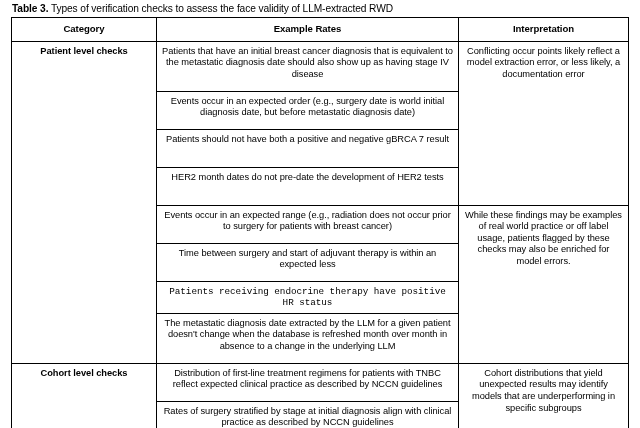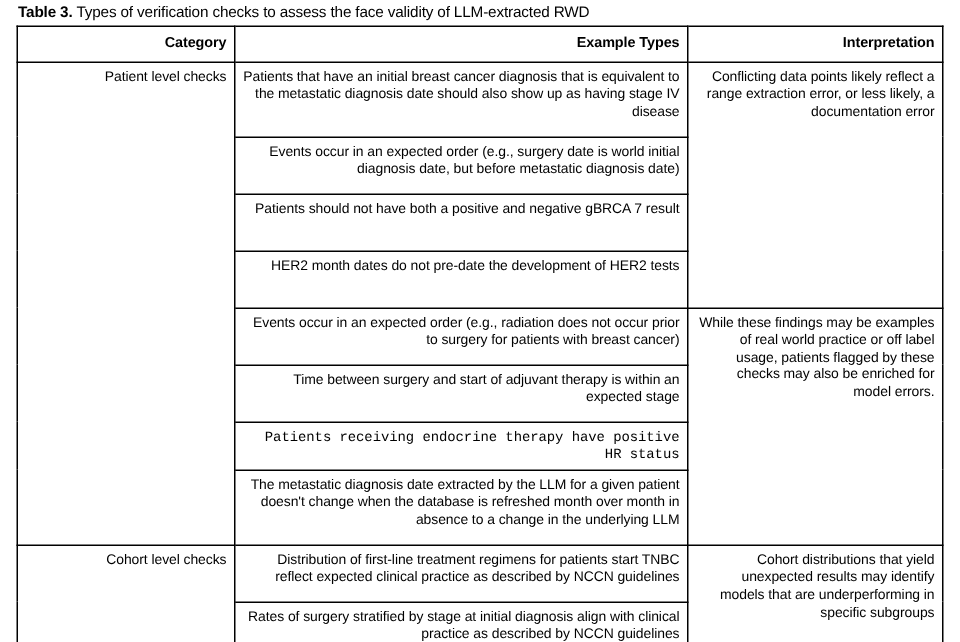--- a/index.html
+++ b/index.html
@@ -36,36 +36,37 @@
     table-layout: fixed;
     width: 617px;
     border: 1.4px solid #000;
   }
   table.vtable td, table.vtable th {
     border: 1.1px solid #000;
     vertical-align: top;
     padding: 4px 5px 4px 5px;
     font-size: 9.3px;
     line-height: 11.6px;
-    text-align: right;
+    text-align: center;
     letter-spacing: -0.05px;
     margin-top: 16px;
   }
   table.vtable thead th {
     font-weight: bold;
     font-size: 9.6px;
     padding-top: 5px;
     padding-bottom: 6px;
     border-bottom: 1.4px solid #000;
   }
   .col-cat { width: 145px; }
   .col-ex  { width: 302px; }
   .col-int { width: 170px; }
   .cat-cell {
     border-bottom: 1.4px solid #000 !important;
+    font-weight: bold;
   }
   .int-cell {
     border-bottom: 1.4px solid #000 !important;
   }
   .grp-end td {
     border-bottom-width: 1.4px !important;
   }
   .r-tall { height: 41px; }
   .r-med  { height: 29px; }
   .r-sm   { height: 23px; font-family: Liberation Mono, monospace; }
@@ -81,58 +82,58 @@
 
   <table class="vtable">
     <colgroup>
       <col class="col-cat">
       <col class="col-ex">
       <col class="col-int">
     </colgroup>
     <thead>
       <tr>
         <th>Category</th>
-        <th>Example Types</th>
+        <th>Example Rates</th>
         <th>Interpretation</th>
       </tr>
     </thead>
     <tbody>
 
       <tr>
         <td class="cat-cell" rowspan="8">Patient level checks</td>
         <td class="r-tall">Patients that have an initial breast cancer diagnosis that is equivalent to the metastatic diagnosis date should also show up as having stage IV disease</td>
-        <td class="int-cell" rowspan="4">Conflicting data points likely reflect a range extraction error, or less likely, a documentation error</td>
+        <td class="int-cell" rowspan="4">Conflicting occur points likely reflect a model extraction error, or less likely, a documentation error</td>
       </tr>
       <tr>
         <td class="r-med">Events occur in an expected order (e.g., surgery date is world initial diagnosis date, but before metastatic diagnosis date)</td>
       </tr>
       <tr>
         <td class="r-med">Patients should not have both a positive and negative gBRCA 7 result</td>
       </tr>
       <tr>
         <td class="r-med">HER2 month dates do not pre-date the development of HER2 tests</td>
       </tr>
 
       <tr>
-        <td class="r-med">Events occur in an expected order (e.g., radiation does not occur prior to surgery for patients with breast cancer)</td>
+        <td class="r-med">Events occur in an expected range (e.g., radiation does not occur prior to surgery for patients with breast cancer)</td>
         <td class="int-cell" rowspan="4">While these findings may be examples of real world practice or off label usage, patients flagged by these checks may also be enriched for model errors.</td>
       </tr>
       <tr>
-        <td class="r-med">Time between surgery and start of adjuvant therapy is within an expected stage</td>
+        <td class="r-med">Time between surgery and start of adjuvant therapy is within an expected less</td>
       </tr>
       <tr>
         <td class="r-sm">Patients receiving endocrine therapy have positive HR status</td>
       </tr>
       <tr class="grp-end">
         <td class="r-tall">The metastatic diagnosis date extracted by the LLM for a given patient doesn't change when the database is refreshed month over month in absence to a change in the underlying LLM</td>
       </tr>
 
       <tr>
         <td class="cat-cell" rowspan="3">Cohort level checks</td>
-        <td class="r-med">Distribution of first-line treatment regimens for patients start TNBC reflect expected clinical practice as described by NCCN guidelines</td>
+        <td class="r-med">Distribution of first-line treatment regimens for patients with TNBC reflect expected clinical practice as described by NCCN guidelines</td>
         <td class="int-cell" rowspan="3">Cohort distributions that yield unexpected results may identify models that are underperforming in specific subgroups</td>
       </tr>
       <tr>
         <td class="r-med">Rates of surgery stratified by stage at initial diagnosis align with clinical practice as described by NCCN guidelines</td>
       </tr>
 
     </tbody>
   </table>
 
 </div>

